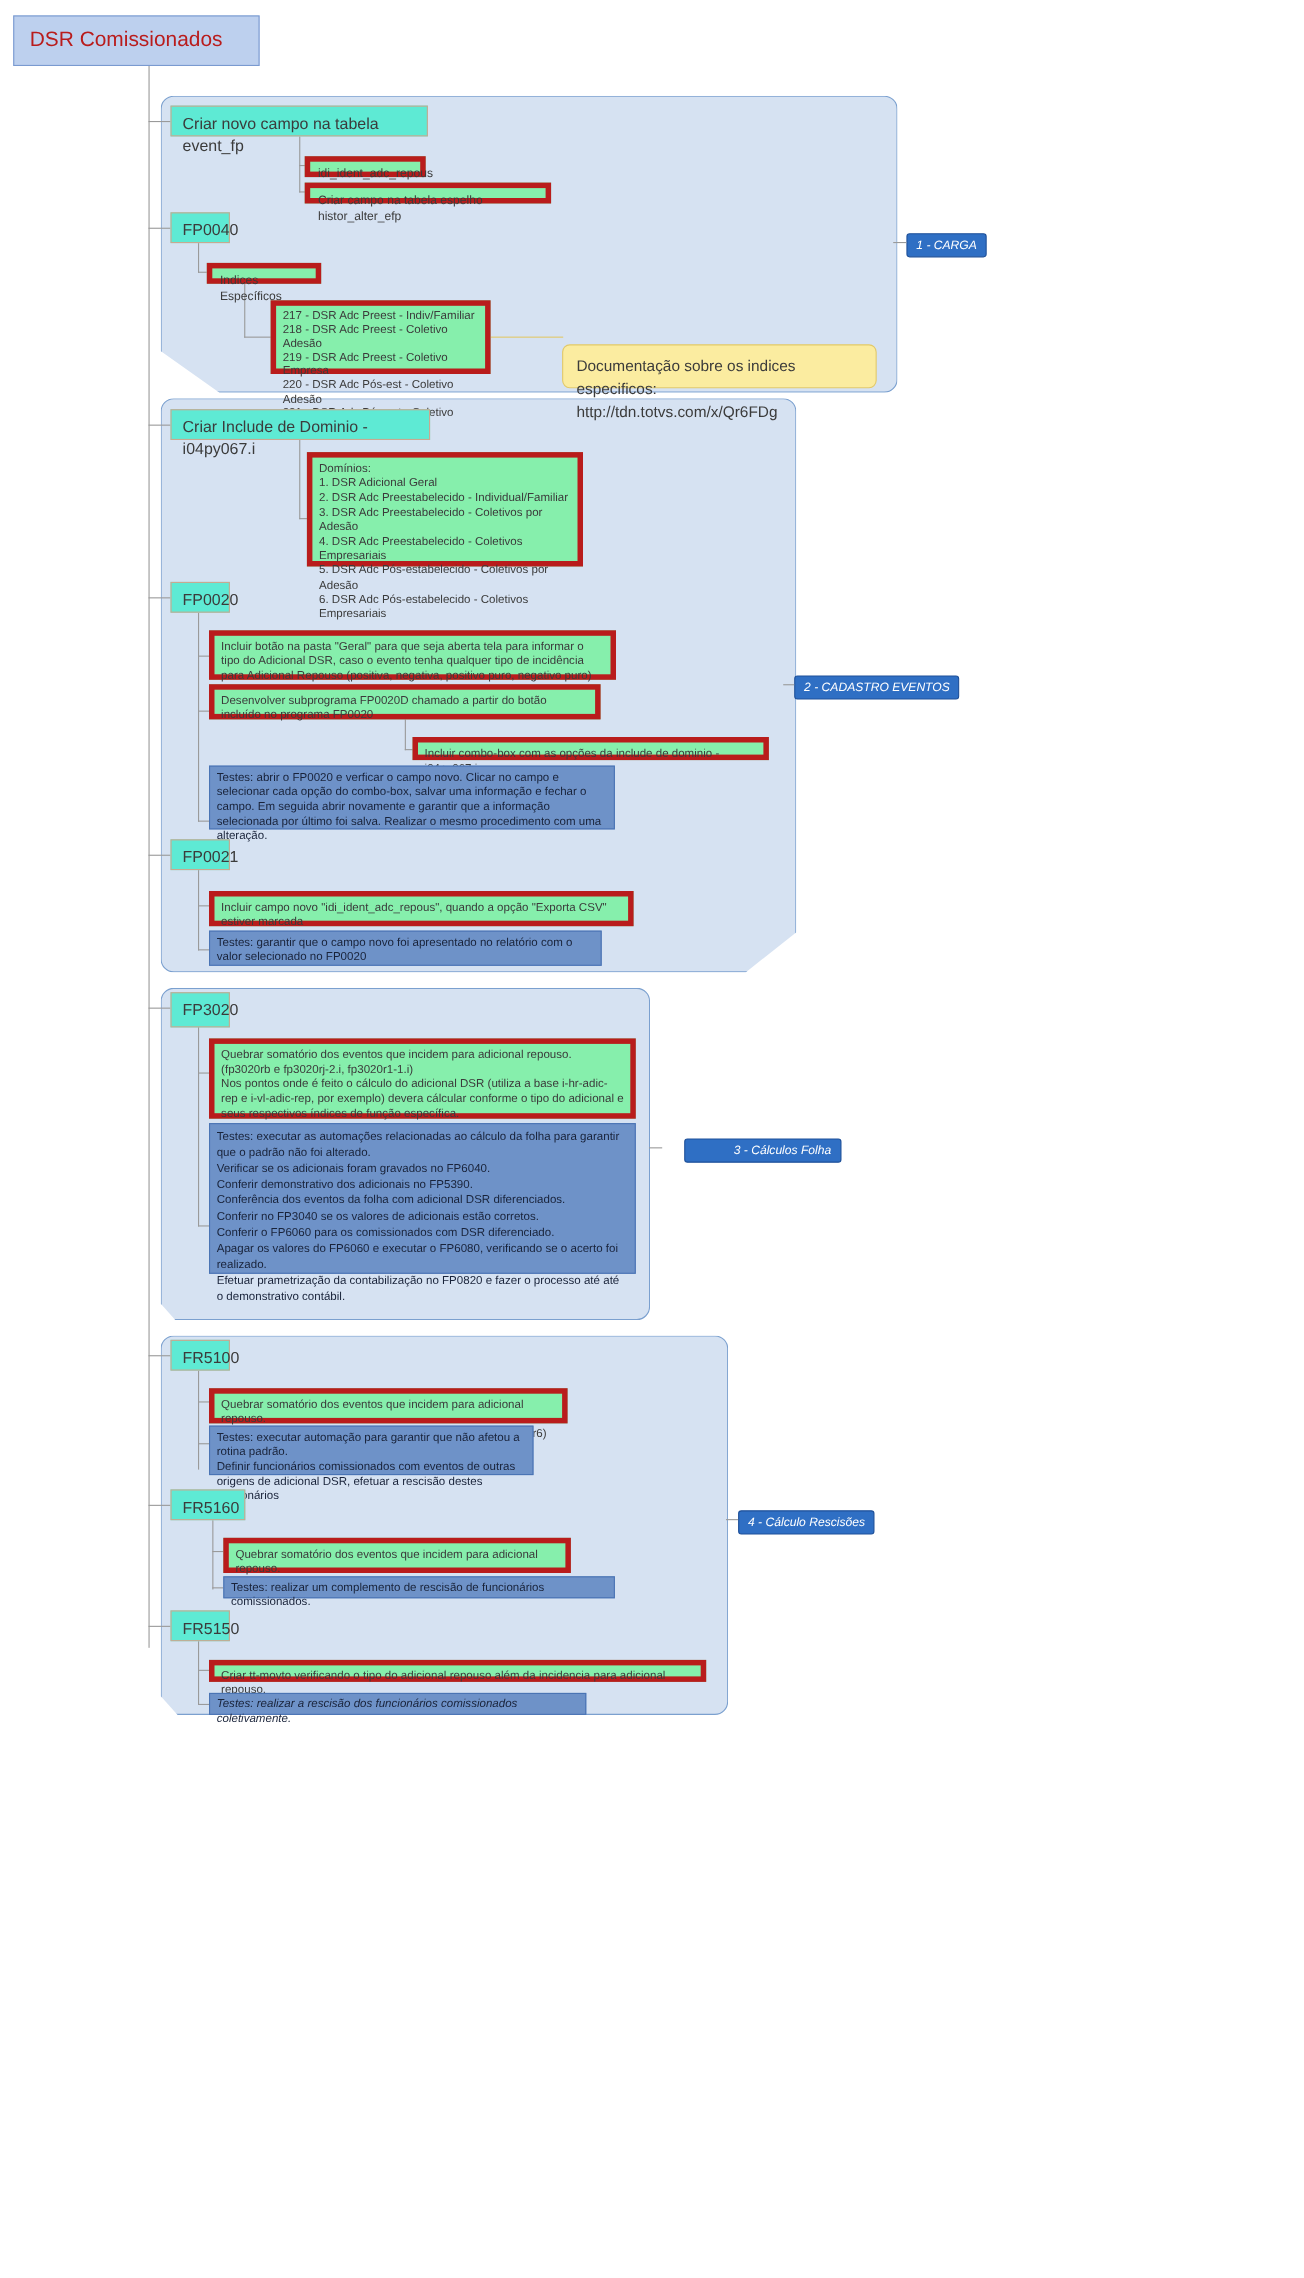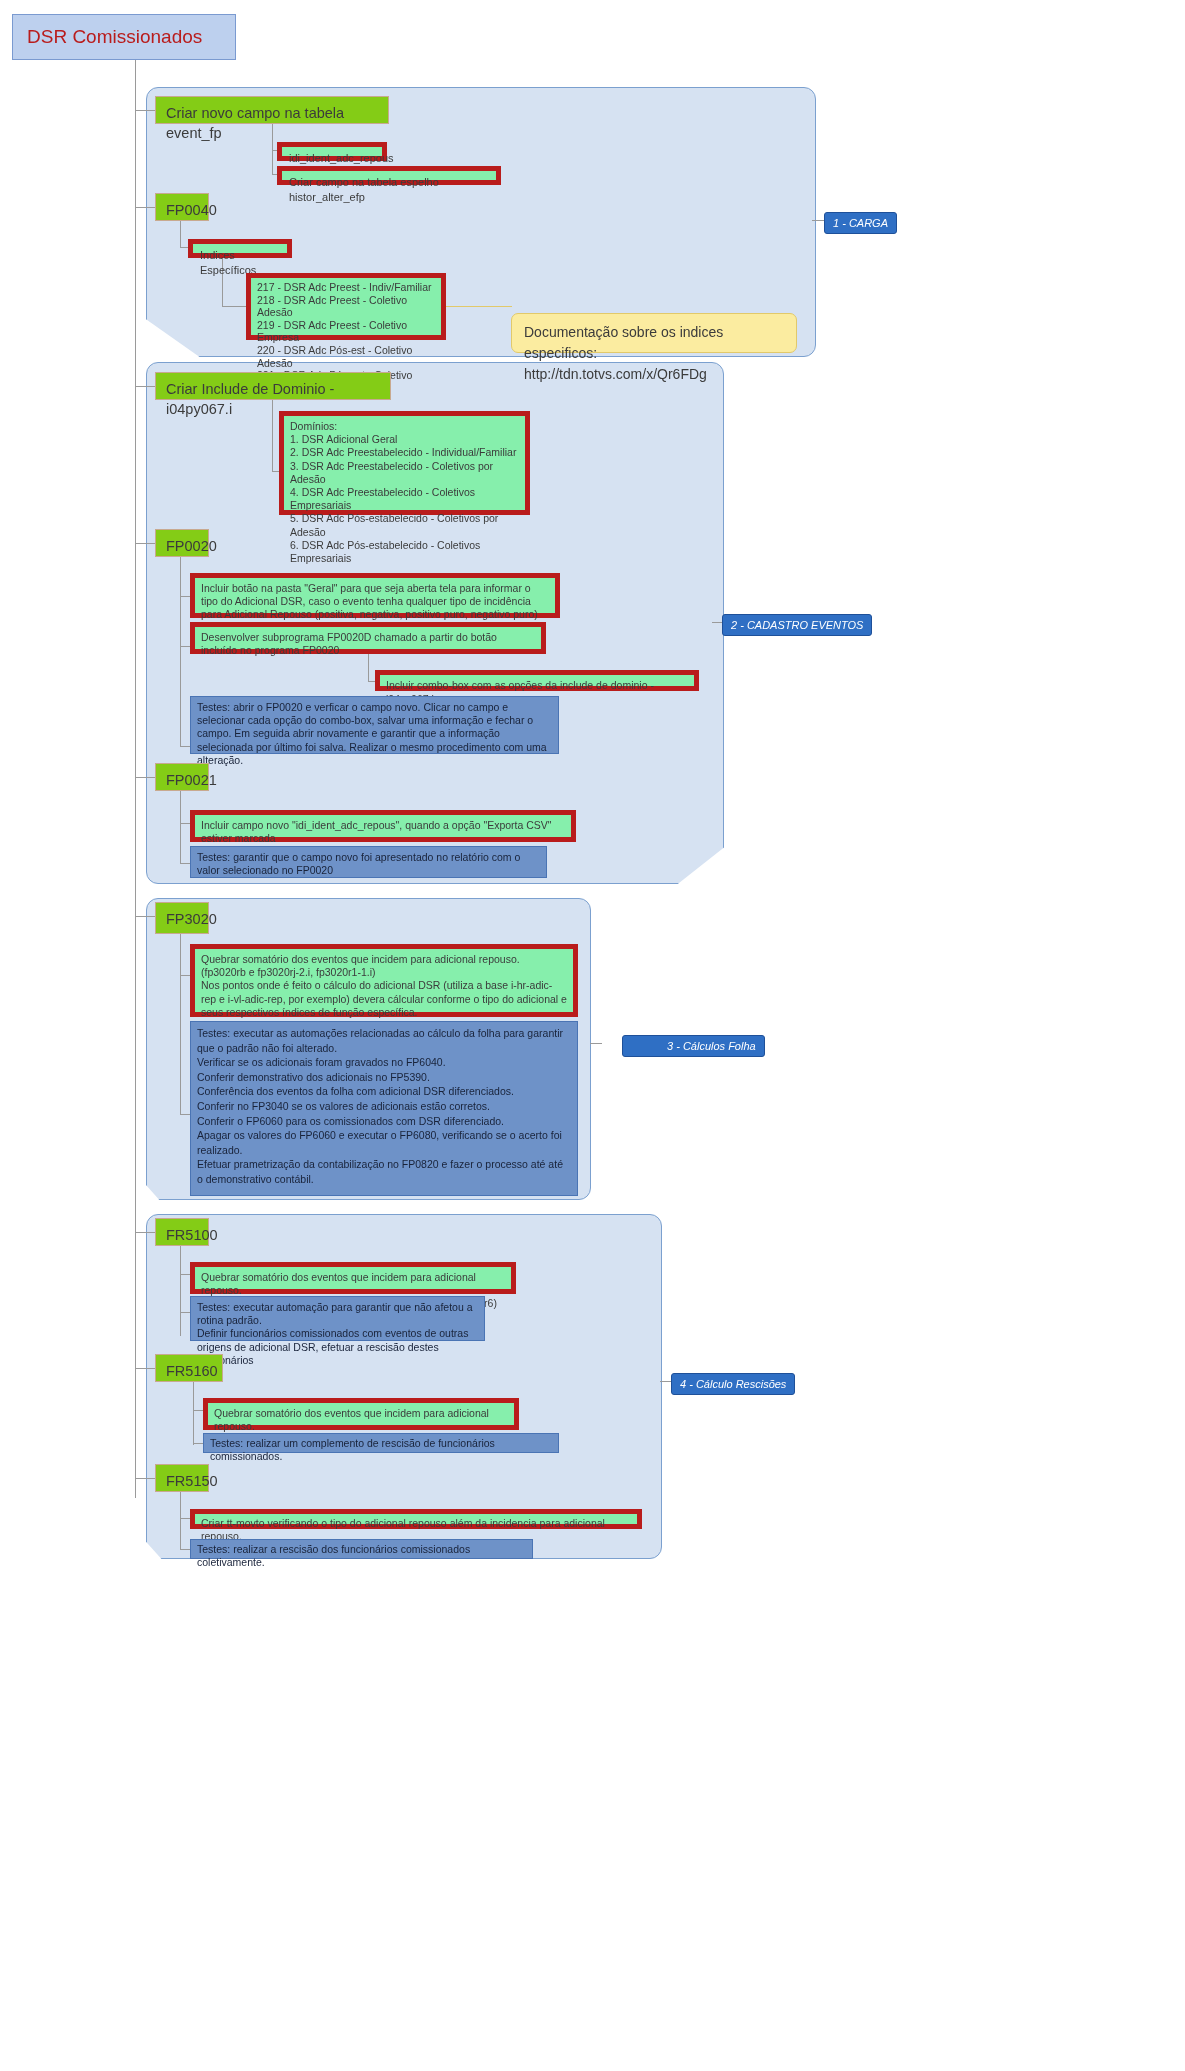--- a/index.html
+++ b/index.html
@@ -24,21 +24,21 @@
   }
   .root{
     background:#bdd0ee;
     border:1px solid #7a9ad0;
     font-size:19px;
     line-height:26px;
     padding:9px 14px;
     color:#b91c1c;
   }
   .topic{
-    background:#84cc16;
+    background:#5eead4;
     border:1px solid #c8a990;
     font-size:14.5px;
     line-height:20px;
     padding:6px 10px 7px 10px;
   }
   .sub{
     background:#86efac;
     border:5px solid #b91c1c;
   }
   .test{
@@ -199,21 +199,21 @@
 
   <div class="node topic z1" style="left:155px;top:902px;width:54px;height:32px;">FP3020</div>
 
   <div class="ln lnv" style="left:180px;top:930px;height:185px;"></div>
   <div class="ln lnh" style="left:180px;top:975px;width:10px;"></div>
   <div class="ln lnh" style="left:180px;top:1114px;width:10px;"></div>
 
   <div class="node sub z1" style="left:190px;top:944px;width:388px;height:73px;font-size:10.5px;line-height:13.2px;padding:4px 6px;">Quebrar somatório dos eventos que incidem para adicional repouso. (fp3020rb e fp3020rj-2.i, fp3020r1-1.i)
 Nos pontos onde é feito o cálculo do adicional DSR (utiliza a base i-hr-adic-rep e i-vl-adic-rep, por exemplo) devera cálcular conforme o tipo do adicional e seus respectivos índices de função específica.</div>
 
-  <div class="node test z1" style="left:190px;top:1021px;width:388px;height:175px;font-size:10.5px;line-height:14.6px;padding:4px 6px;">Testes: executar as automações relacionadas ao cálculo da folha para garantir que o padrão não foi alterado.
+  <div class="node test z1" style="left:190px;top:1021px;width:388px;height:137px;font-size:10.5px;line-height:14.6px;padding:4px 6px;">Testes: executar as automações relacionadas ao cálculo da folha para garantir que o padrão não foi alterado.
 Verificar se os adicionais foram gravados no FP6040.
 Conferir demonstrativo dos adicionais no FP5390.
 Conferência dos eventos da folha com adicional DSR diferenciados.
 Conferir no FP3040 se os valores de adicionais estão corretos.
 Conferir o FP6060 para os comissionados com DSR diferenciado.
 Apagar os valores do FP6060 e executar o FP6080, verificando se o acerto foi realizado.
 Efetuar prametrização da contabilização no FP0820 e fazer o processo até até o demonstrativo contábil.</div>
 
   <div class="badge" style="left:622px;top:1035px;padding-left:44px;">3 - Cálculos Folha</div>
   <div class="ln lnh" style="left:590px;top:1043px;width:12px;"></div>
@@ -248,18 +248,18 @@
   <div class="node test z1" style="left:203px;top:1433px;width:356px;height:20px;font-size:10.5px;line-height:13.2px;padding:3px 6px;">Testes: realizar um complemento de rescisão de funcionários comissionados.</div>
 
   <div class="node topic z1" style="left:155px;top:1464px;width:54px;height:28px;">FR5150</div>
 
   <div class="ln lnv" style="left:180px;top:1492px;height:58px;"></div>
   <div class="ln lnh" style="left:180px;top:1518px;width:10px;"></div>
   <div class="ln lnh" style="left:180px;top:1549px;width:10px;"></div>
 
   <div class="node sub z1" style="left:190px;top:1509px;width:452px;height:20px;font-size:10.5px;line-height:13.2px;padding:3px 6px;">Criar tt-movto verificando o tipo do adicional repouso além da incidencia para adicional repouso.</div>
 
-  <div class="node test z1" style="left:190px;top:1539px;width:343px;height:20px;font-size:10.5px;line-height:13.2px;padding:3px 6px;">Testes: realizar a rescisão dos funcionários comissionados coletivamente.</div>
+  <div class="node test z1" style="left:190px;top:1539px;width:343px;height:20px;font-size:10.5px;line-height:13.2px;padding:3px 6px;font-style:italic;">Testes: realizar a rescisão dos funcionários comissionados coletivamente.</div>
 
   <div class="badge" style="left:671px;top:1373px;">4 - Cálculo Rescisões</div>
   <div class="ln lnh" style="left:660px;top:1381px;width:11px;"></div>
 
 </div>
 
 </body></html>

